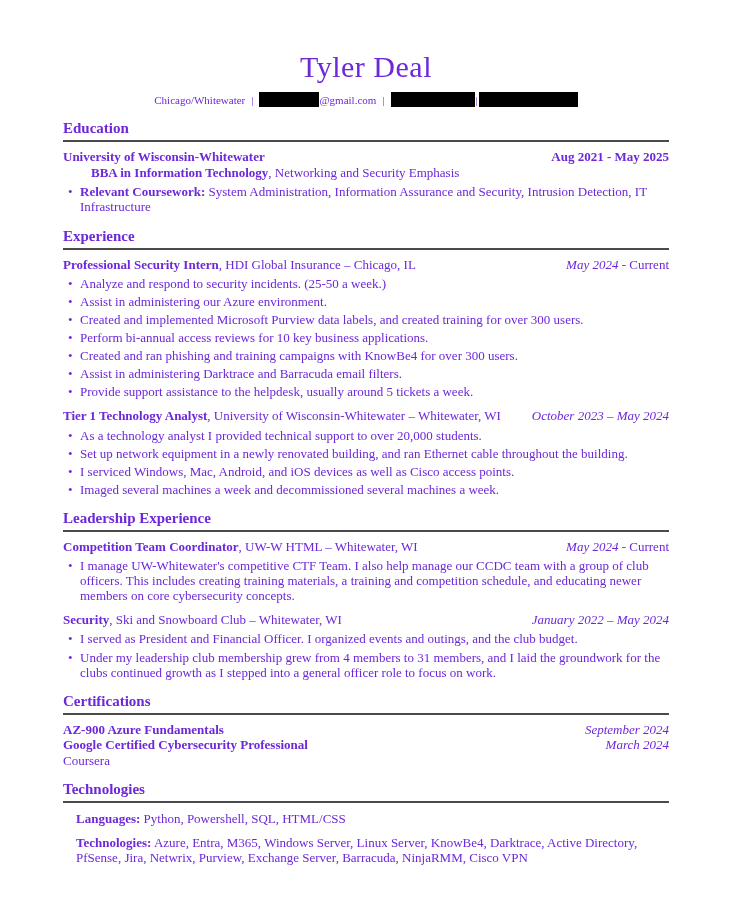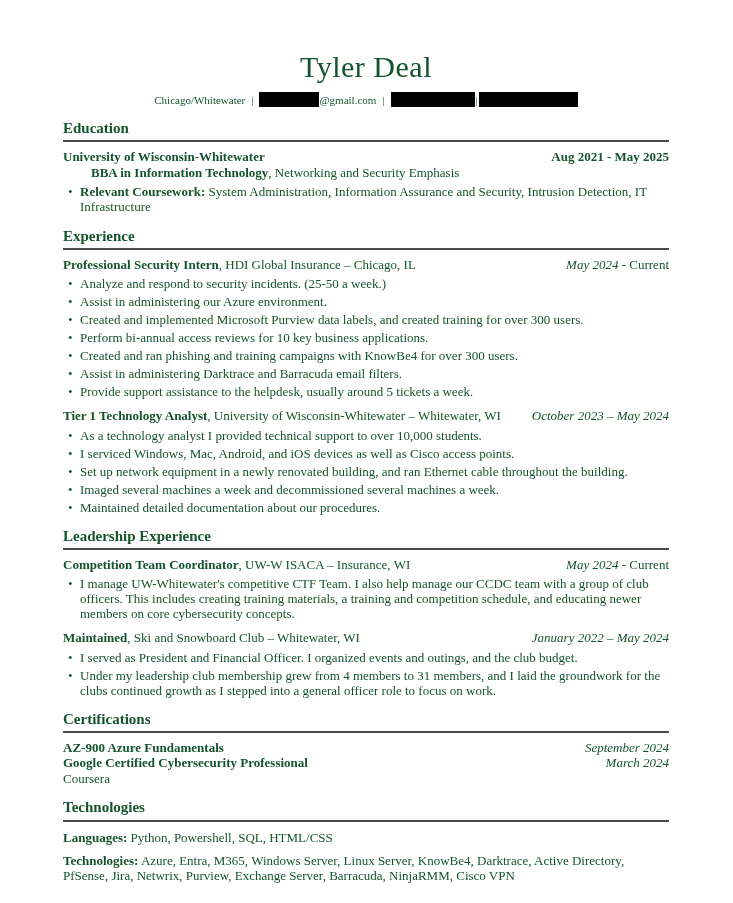--- a/index.html
+++ b/index.html
@@ -1,21 +1,21 @@
 <!DOCTYPE html>
 <html><head>
 <meta charset="utf-8">
 <style>
   * { box-sizing: border-box; }
   html, body { margin: 0; padding: 0; background: #ffffff; }
   .page {
     width: 733px;
     height: 903px;
     background: #ffffff;
-    color: #14532d;
+    color: #6d28d9;
     font-family: "Liberation Serif", "DejaVu Serif", serif;
     font-size: 13px;
     line-height: 1.16;
     padding: 50px 64px 12px 63px;
     overflow: hidden;
   }
   .name {
     font-size: 30px;
     font-weight: normal;
     text-align: center;
@@ -71,21 +71,21 @@
     position: relative;
     margin-bottom: 3px;
   }
   ul.bullets li::before {
     content: "\2022";
     position: absolute;
     left: -12px;
     top: 0;
   }
   .cert-issuer { margin: 1px 0 4px 0; }
-  .tech-row { margin-top: 8px; }
+  .tech-row { margin-top: 8px; margin-left: 13px; }
 </style>
 </head>
 <body>
 
 <div class="page">
 
   <h1 class="name">Tyler Deal</h1>
 
   <div class="contact">
     <span>Chicago/Whitewater</span><span class="sep">|</span><span class="redact redact-email"></span><span>@gmail.com</span><span class="sep">|</span><span class="redact redact-phone"></span><span class="sep-tight">|</span><span class="redact redact-link"></span>
@@ -135,50 +135,49 @@
     <div class="entry">
       <div class="row">
         <div class="left">
           <span class="b">Tier 1 Technology Analyst</span><span>, University of Wisconsin-Whitewater – Whitewater, WI</span>
         </div>
         <div class="right">
           <span class="i">October 2023 – May 2024</span><span></span>
         </div>
       </div>
       <ul class="bullets">
-        <li>As a technology analyst I provided technical support to over 10,000 students.</li>
+        <li>As a technology analyst I provided technical support to over 20,000 students.</li>
+        <li>Set up network equipment in a newly renovated building, and ran Ethernet cable throughout the building.</li>
         <li>I serviced Windows, Mac, Android, and iOS devices as well as Cisco access points.</li>
-        <li>Set up network equipment in a newly renovated building, and ran Ethernet cable throughout the building.</li>
         <li>Imaged several machines a week and decommissioned several machines a week.</li>
-        <li>Maintained detailed documentation about our procedures.</li>
       </ul>
     </div>
   </div>
 
   <div class="section">
     <h2 class="section-heading">Leadership Experience</h2>
 
     <div class="entry">
       <div class="row">
         <div class="left">
-          <span class="b">Competition Team Coordinator</span><span>, UW-W ISACA – Insurance, WI</span>
+          <span class="b">Competition Team Coordinator</span><span>, UW-W HTML – Whitewater, WI</span>
         </div>
         <div class="right">
           <span class="i">May 2024</span><span> - Current</span>
         </div>
       </div>
       <ul class="bullets">
         <li>I manage UW-Whitewater's competitive CTF Team. I also help manage our CCDC team with a group of club officers. This includes creating training materials, a training and competition schedule, and educating newer members on core cybersecurity concepts.</li>
       </ul>
     </div>
 
     <div class="entry">
       <div class="row">
         <div class="left">
-          <span class="b">Maintained</span><span>, Ski and Snowboard Club – Whitewater, WI</span>
+          <span class="b">Security</span><span>, Ski and Snowboard Club – Whitewater, WI</span>
         </div>
         <div class="right">
           <span class="i">January 2022 – May 2024</span><span></span>
         </div>
       </div>
       <ul class="bullets">
         <li>I served as President and Financial Officer. I organized events and outings, and the club budget.</li>
         <li>Under my leadership club membership grew from 4 members to 31 members, and I laid the groundwork for the clubs continued growth as I stepped into a general officer role to focus on work.</li>
       </ul>
     </div>

